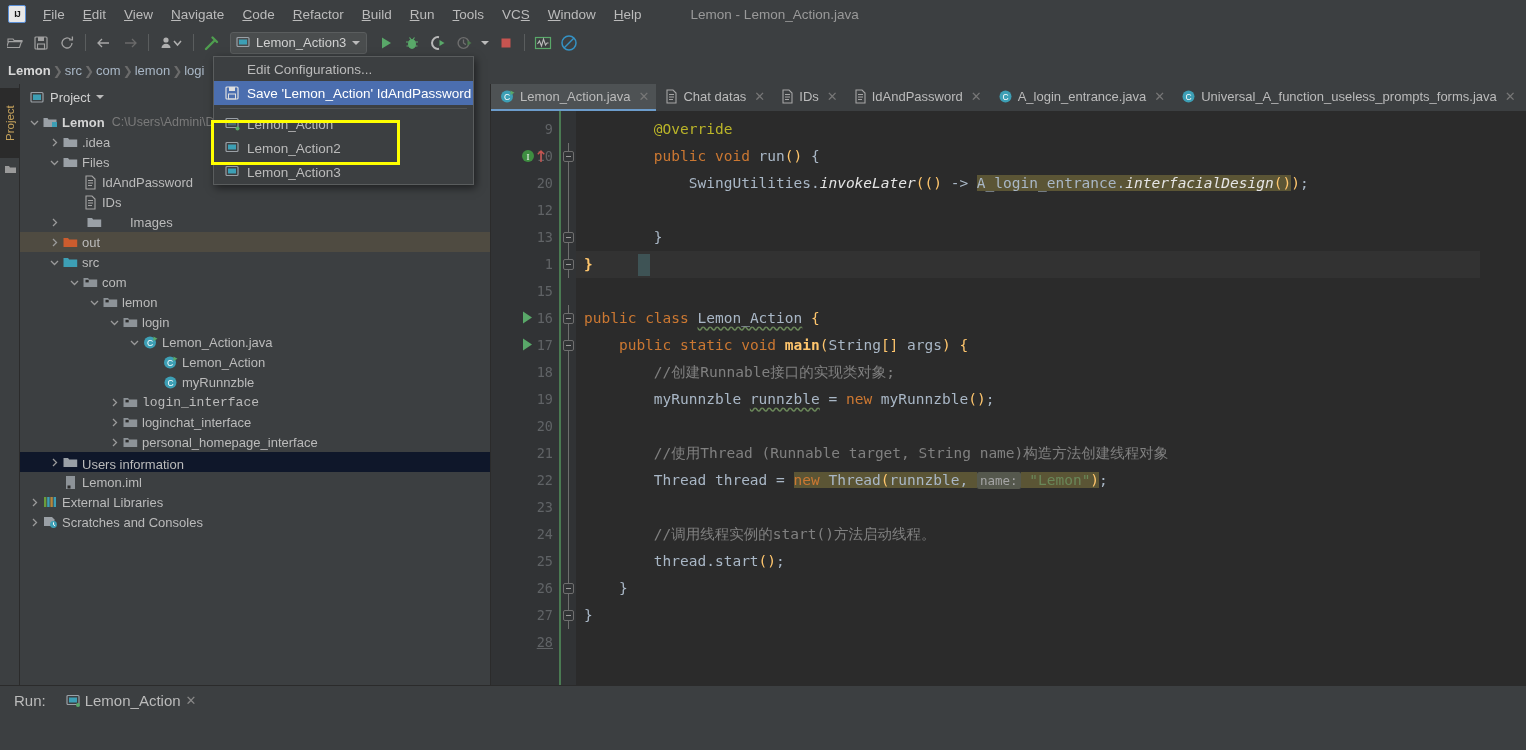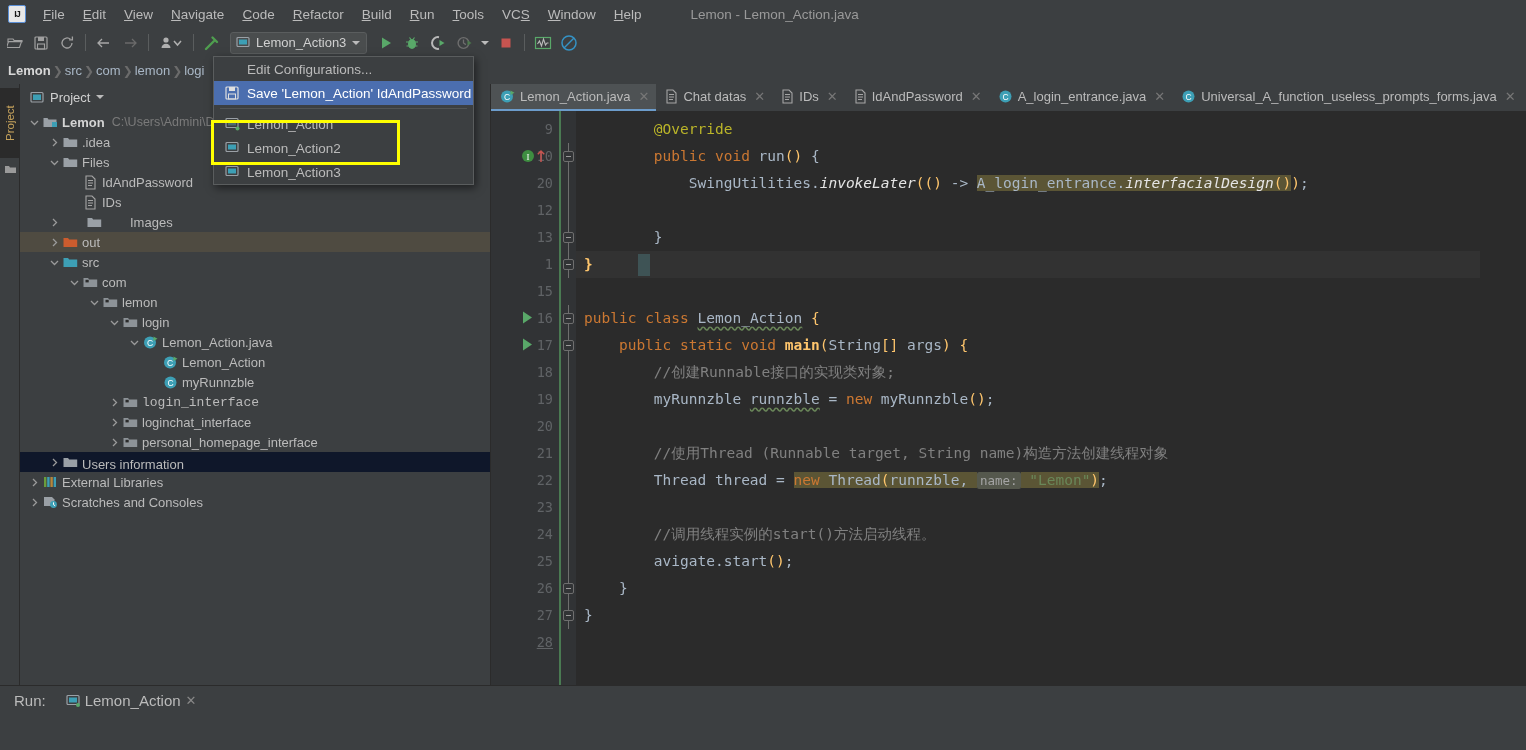--- a/index.html
+++ b/index.html
@@ -499,20 +499,30 @@
               <svg width="9" height="9" viewBox="0 0 9 9">
                 <path d="M3 1l3.5 3.5L3 8" fill="none" stroke="#9a9a9a" stroke-width="1.3"></path>
               </svg>
             </span>
             <span class="ico">
               <svg width="15" height="14" viewBox="0 0 15 14">
                 <path d="M0.5 3h4.5l1.2 1.6h8V12h-13.7z" fill="#9aa0a6"></path>
               </svg>
             </span>
             <span class="txt">Users information</span>
+          </div>
+          <div class="row" style="padding-left: 28px;">
+            <span class="arrow"></span>
+            <span class="ico">
+              <svg width="13" height="15" viewBox="0 0 13 15">
+                <path d="M2 1h9v13H2z" fill="#8d9398"></path>
+                <rect x="3.5" y="10.5" width="3" height="3" fill="#2b2b2b"></rect>
+              </svg>
+            </span>
+            <span class="txt">Lemon.iml</span>
           </div>
           <div class="row" style="padding-left: 8px;">
             <span class="arrow">
               <svg width="9" height="9" viewBox="0 0 9 9">
                 <path d="M3 1l3.5 3.5L3 8" fill="none" stroke="#9a9a9a" stroke-width="1.3"></path>
               </svg>
             </span>
             <span class="ico">
               <svg width="15" height="14" viewBox="0 0 15 14">
                 <rect x="1" y="2" width="2.4" height="10" fill="#6a9c3b"></rect>
@@ -663,21 +673,21 @@
             <div class="codeline" style="top: 167px; left: 8px;"></div>
             <div class="codeline" style="top: 194px; left: 8px;"><span class="k">public</span><span class="pln"> </span><span class="k">class</span><span class="pln"> </span><span class="pln wavy">Lemon_Action</span><span class="pln"> </span><span class="sq">{</span></div>
             <div class="codeline" style="top: 221px; left: 8px;"><span class="pln">    </span><span class="k">public</span><span class="pln"> </span><span class="k">static</span><span class="pln"> </span><span class="k">void</span><span class="pln"> </span><span class="yb">main</span><span class="sq">(</span><span class="pln">String</span><span class="sq">[]</span><span class="pln"> args</span><span class="sq">)</span><span class="pln"> </span><span class="sq">{</span></div>
             <div class="codeline" style="top: 248px; left: 8px;"><span class="cmt">        //创建Runnable接口的实现类对象;</span></div>
             <div class="codeline" style="top: 275px; left: 8px;"><span class="pln">        myRunnzble </span><span class="pln wavy">runnzble</span><span class="pln"> = </span><span class="k">new</span><span class="pln"> myRunnzble</span><span class="sq">()</span><span class="pln">;</span></div>
             <div class="codeline" style="top: 302px; left: 8px;"></div>
             <div class="codeline" style="top: 329px; left: 8px;"><span class="cmt">        //使用Thread (Runnable target, String name)构造方法创建线程对象</span></div>
             <div class="codeline" style="top: 356px; left: 8px;"><span class="pln">        Thread thread = </span><span class="k hl">new</span><span class="pln hl"> Thread</span><span class="sq hl">(</span><span class="pln hl">runnzble</span><span class="pln hl">, </span><span class="hint">name:</span><span class="pln hl"> </span><span class="str hl">"Lemon"</span><span class="sq hl">)</span><span class="pln">;</span></div>
             <div class="codeline" style="top: 383px; left: 8px;"></div>
             <div class="codeline" style="top: 410px; left: 8px;"><span class="cmt">        //调用线程实例的start()方法启动线程。</span></div>
-            <div class="codeline" style="top: 437px; left: 8px;"><span class="pln">        avigate.</span><span class="pln">start</span><span class="sq">()</span><span class="pln">;</span></div>
+            <div class="codeline" style="top: 437px; left: 8px;"><span class="pln">        thread.</span><span class="pln">start</span><span class="sq">()</span><span class="pln">;</span></div>
             <div class="codeline" style="top: 464px; left: 8px;"><span class="pln">    }</span></div>
             <div class="codeline" style="top: 491px; left: 8px;"><span class="pln">}</span></div>
             <div class="codeline" style="top: 518px; left: 8px;"></div>
           </div>
         <div class="markers"></div>
         <div class="scroll-strip"></div>
       </div>
     </div>
   </div>
 

